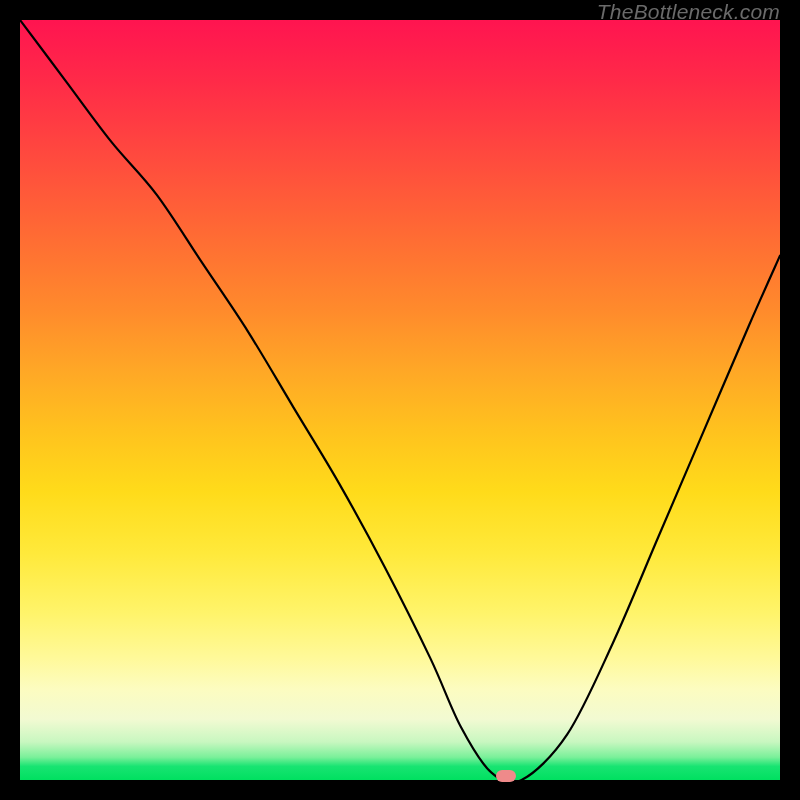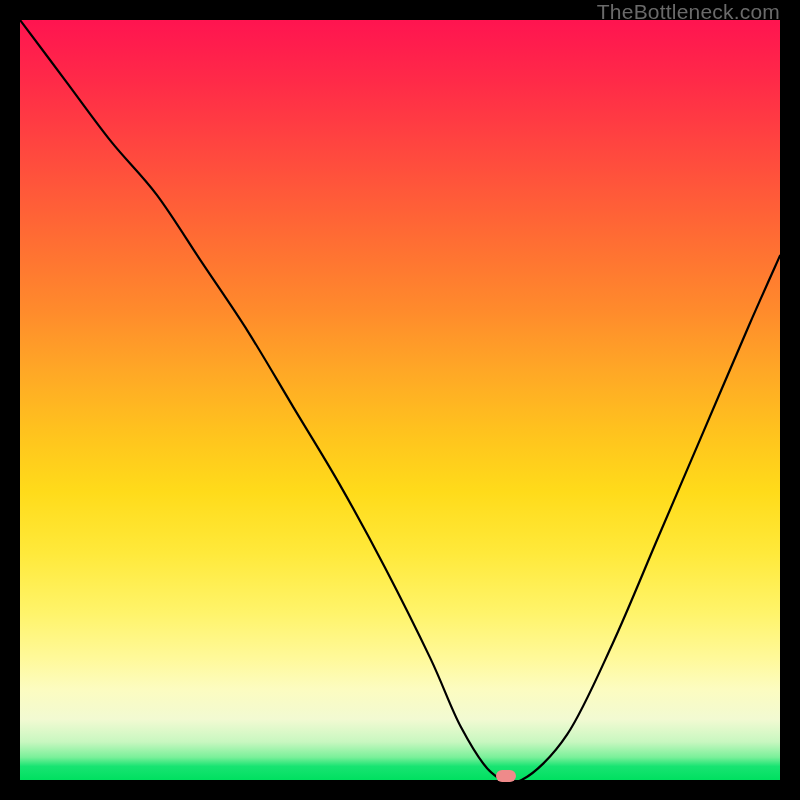--- a/index.html
+++ b/index.html
@@ -62,20 +62,21 @@
     transform: translate(-50%, -50%);
   }
   .watermark {
     position: absolute;
     top: 0px;
     right: 20px;
     color: #6a6a6a;
     font-size: 21px;
     letter-spacing: 0.2px;
     font-weight: 500;
+    font-style: italic;
   }
 </style>
 </head>
 <body>
 
 <div class="frame">
   <div class="watermark">TheBottleneck.com</div>
 
   <div class="plot">
 

